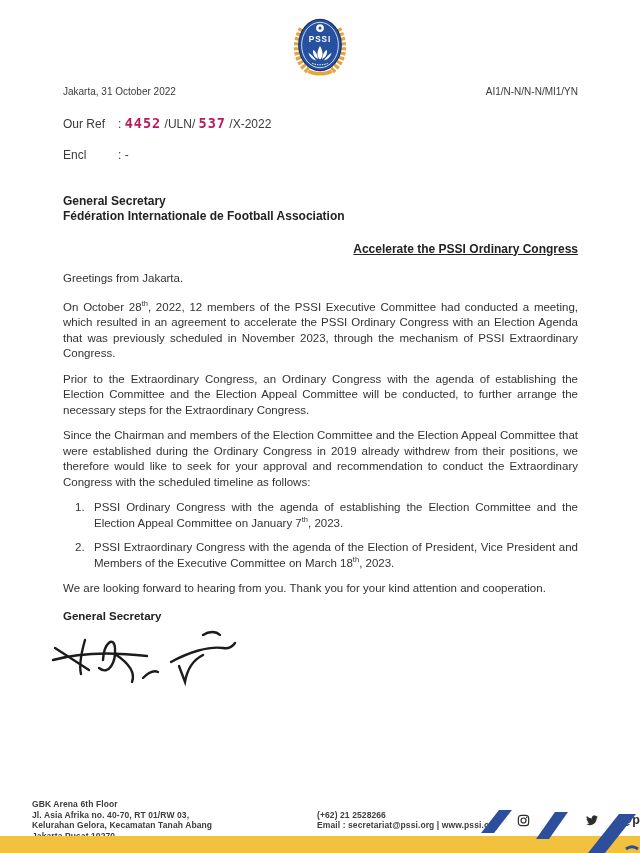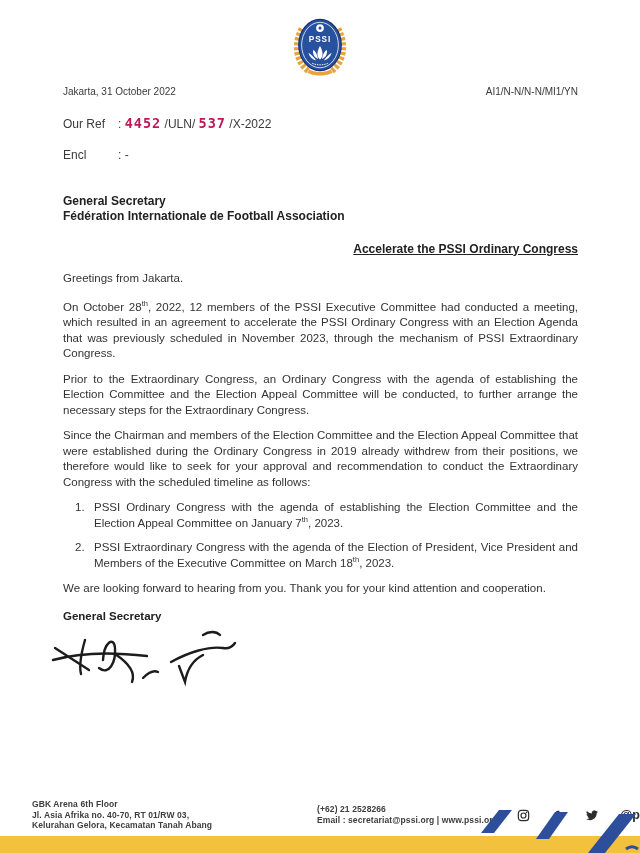--- a/index.html
+++ b/index.html
@@ -154,20 +154,21 @@
       </g>
     </svg>
 
   </div>
 
   <div class="footer">
     <div class="footer-address">
       <div>GBK Arena 6th Floor</div>
       <div>Jl. Asia Afrika  no. 40-70, RT 01/RW 03,</div>
       <div>Kelurahan Gelora, Kecamatan Tanah Abang</div>
+      <div>Jakarta Pusat 10270</div>
     </div>
     <div class="footer-contact">
       <div>(+62) 21 2528266</div>
       <div>Email : secretariat@pssi.org | www.pssi.org</div>
     </div>
     <div class="footer-social">
       <span class="social-icon">
         <svg width="13" height="13" viewBox="0 0 24 24" fill="none" stroke="#2d2d2d" stroke-width="2.2">
           <rect x="2.5" y="2.5" width="19" height="19" rx="5.5"></rect>
           <circle cx="12" cy="12" r="4.6"></circle>

